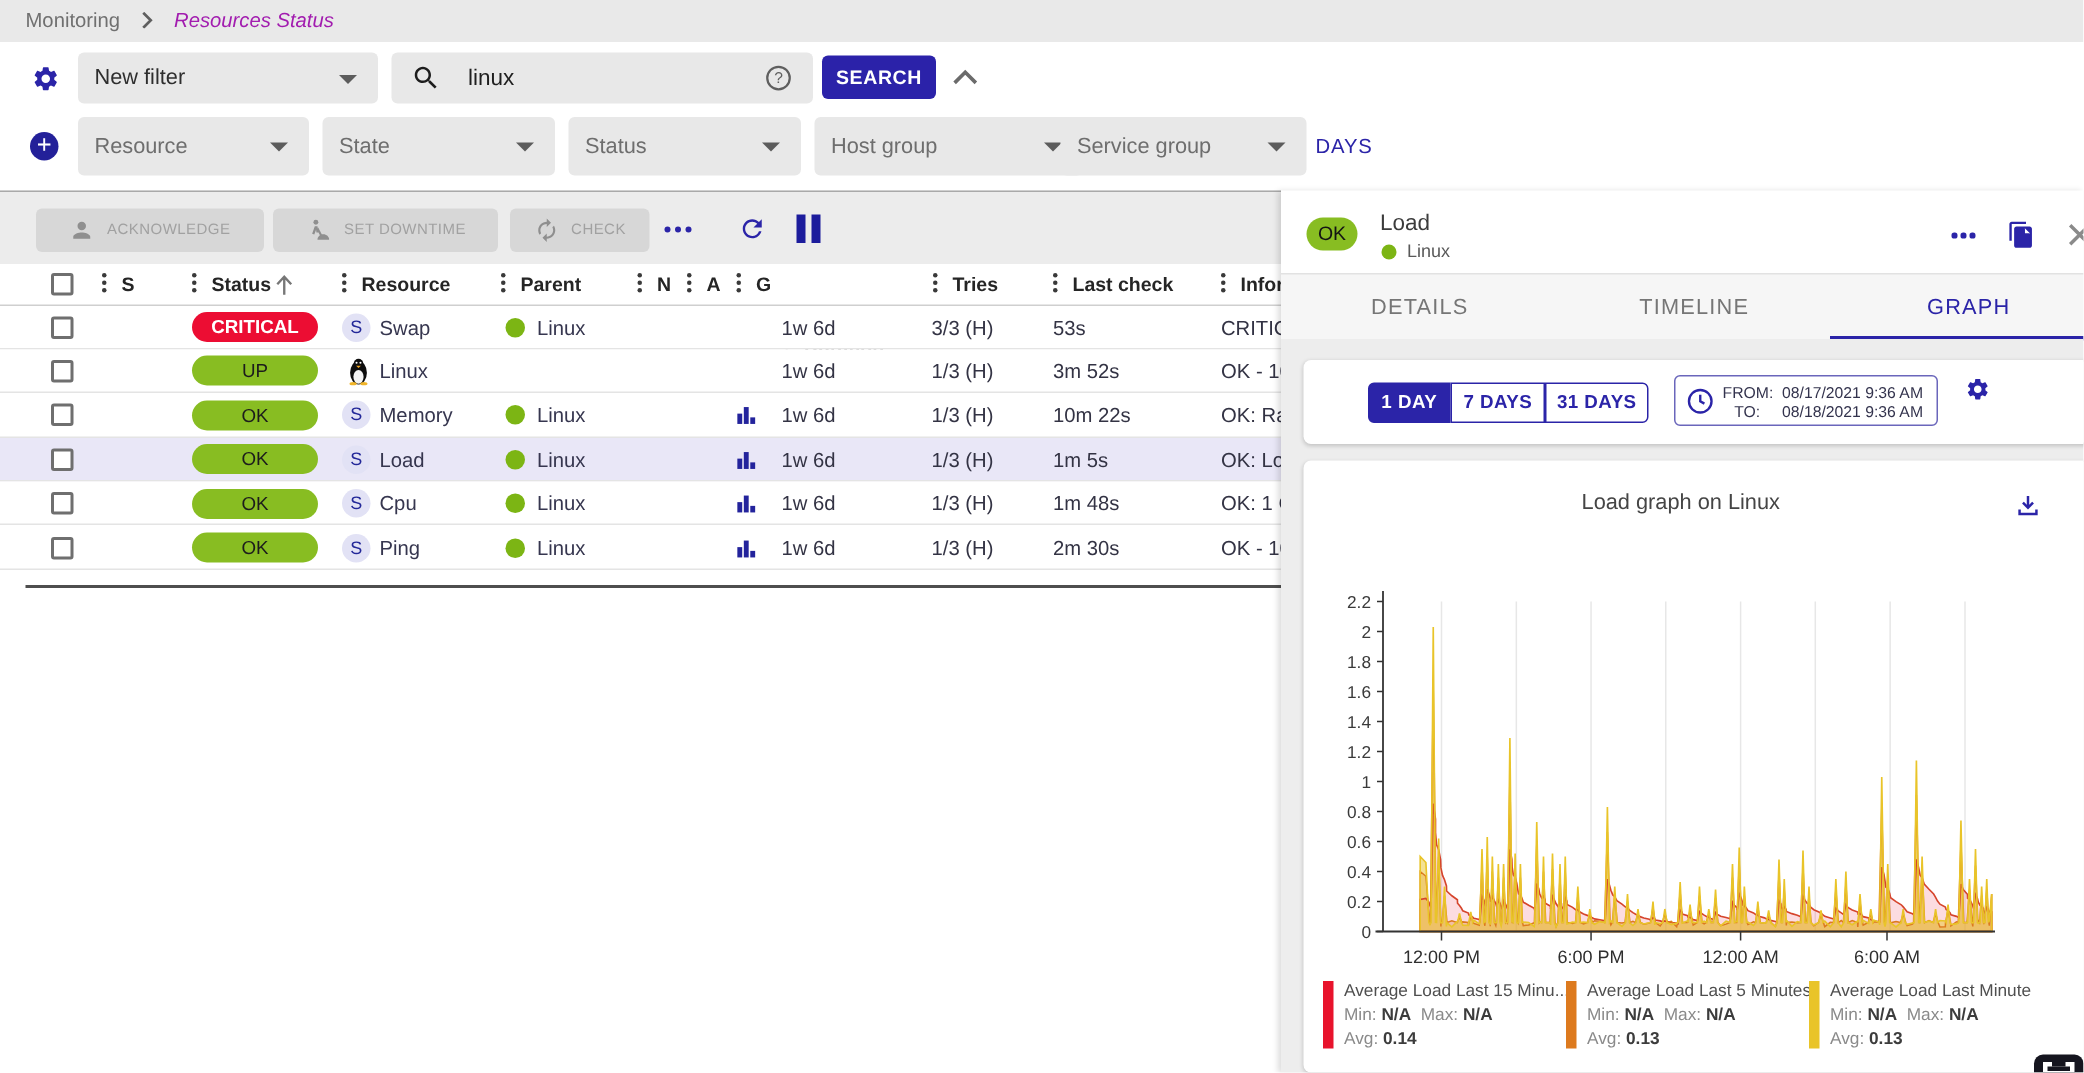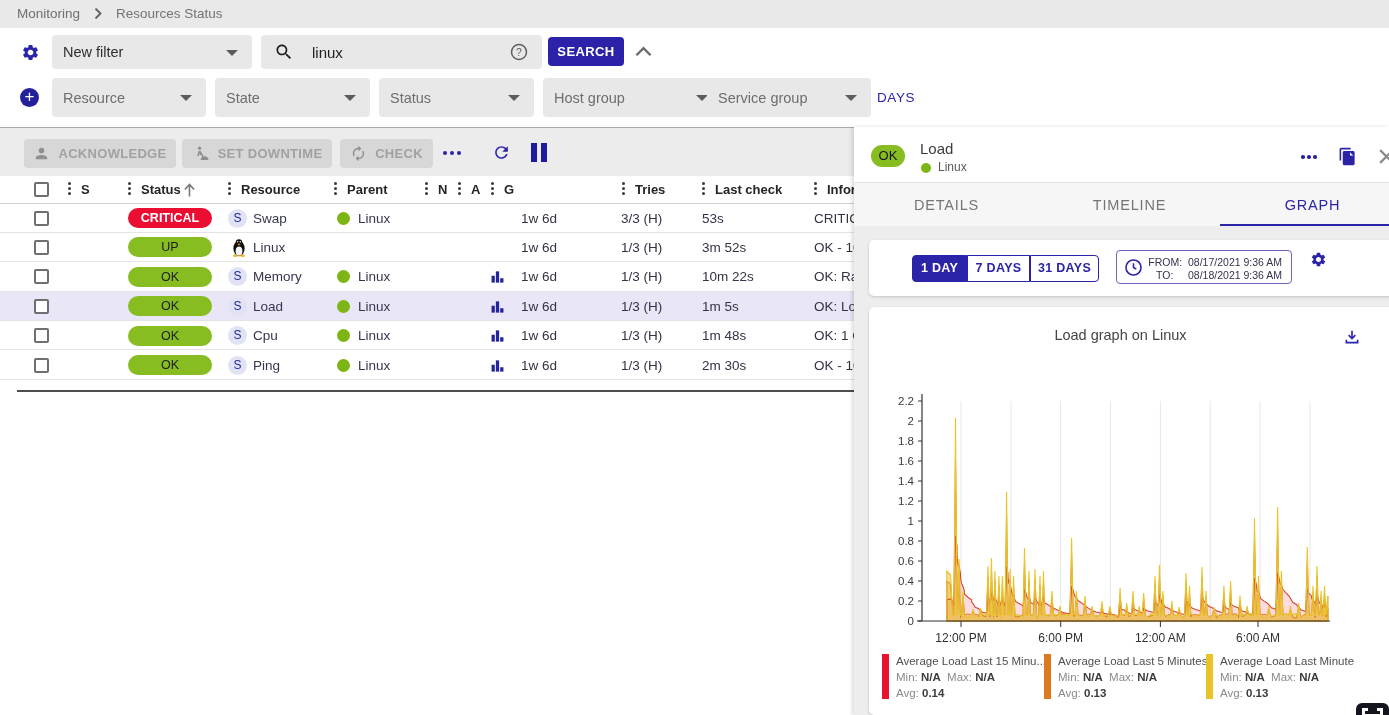--- a/index.html
+++ b/index.html
@@ -3,33 +3,33 @@
 <meta charset="utf-8">
 <style>
   * { margin:0; padding:0; box-sizing:border-box; }
   html,body { width:1389px; height:715px; overflow:hidden; background:#fff;
     font-family:"Liberation Sans", sans-serif; }
   .abs { position:absolute; }
   #page { position:relative; width:1389px; height:715px; }
   
   #crumb { left:0; top:0; width:1389px; height:28px; background:#e9e9e9;
     color:#707070; font-size:13.5px; line-height:28px; }
-  #crumb .here { color:#737373; }
+  #crumb .here { color:#a21caf;font-style:italic; }
   
   .gsel { background:#e8e8e8; border-radius:4px; color:#2e2e2e; font-size:14.5px; }
   .gsel .lbl { position:absolute; left:11px; top:50%; transform:translateY(-50%); }
   .gsel .arr { position:absolute; right:14px; top:50%; margin-top:-2.5px;
     width:0; height:0; border-left:6px solid transparent; border-right:6px solid transparent;
     border-top:6px solid #5c5c5c; }
   .ph { color:#6e6e6e; }
   
   #abar { left:0; top:127px; width:854px; height:49px; background:#ececec;
     border-top:1px solid #a9a9a9; }
   .dbtn { position:absolute; top:11px; height:29px; background:#d7d7d7; border-radius:4px;
-    color:#a1a1a1; font-size:13px; font-weight:bold; letter-spacing:0.3px;
+    color:#a1a1a1; font-size:10px; font-weight:normal; letter-spacing:0.3px;
     display:flex; align-items:center; justify-content:center; gap:8px; }
   
   .hcell { position:absolute; top:0; height:27px; display:flex; align-items:center;
     font-size:13px; font-weight:bold; color:#252525; }
   .hdots { display:inline-block; width:4px; margin-right:9px; }
   .hdots i { display:block; width:3px; height:3px; border-radius:50%; background:#3a3a3a; margin:0 0 2px 0;}
   .cbx { position:absolute; width:15px; height:15px; border:2px solid #6f6f6f; border-radius:2px; background:#fff;}
   .row { position:absolute; left:0; width:854px; height:29.4px; border-bottom:1px solid #e4e4e4; background:#fff;}
   .row.hl { background:#e9e7f7; }
   .chip { position:absolute; left:128px; top:4.5px; width:84px; height:20px; border-radius:10px;

